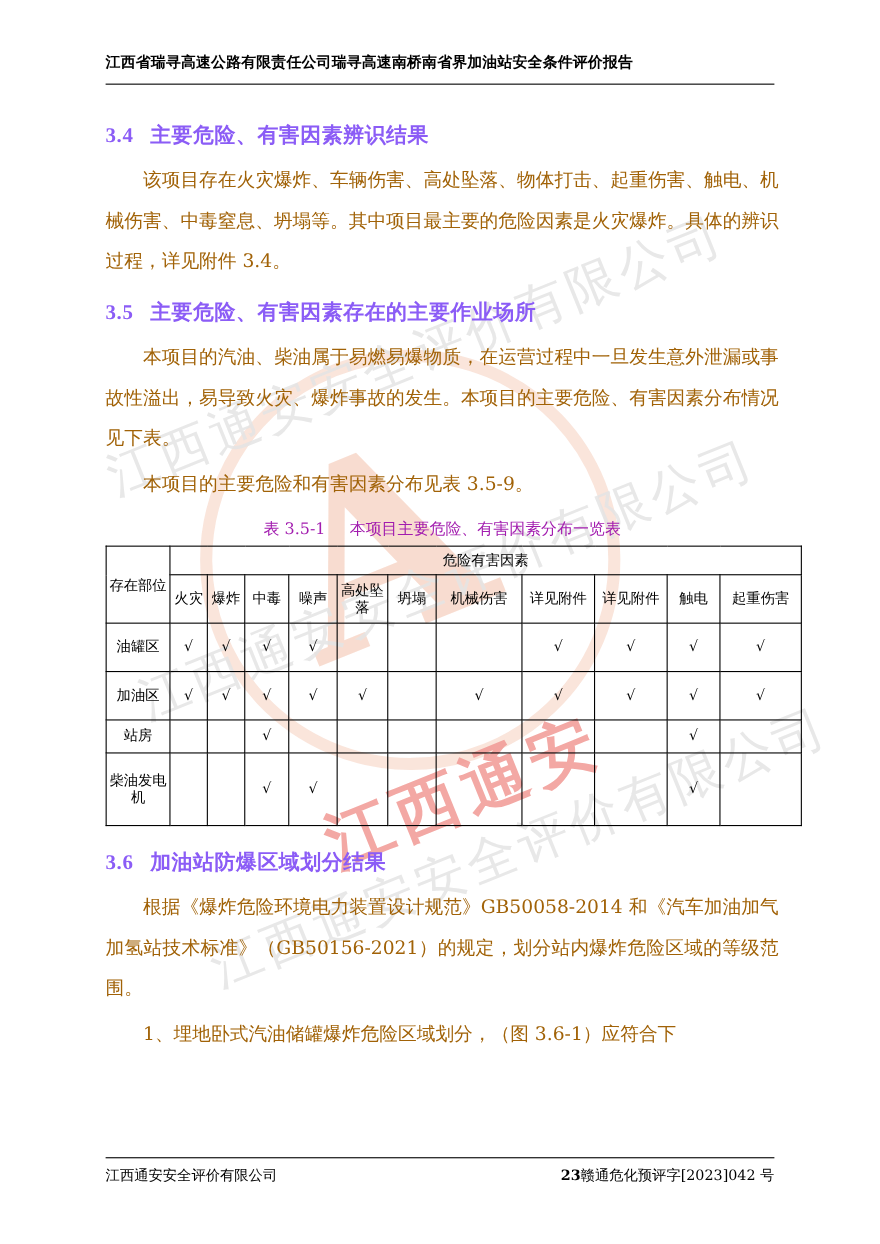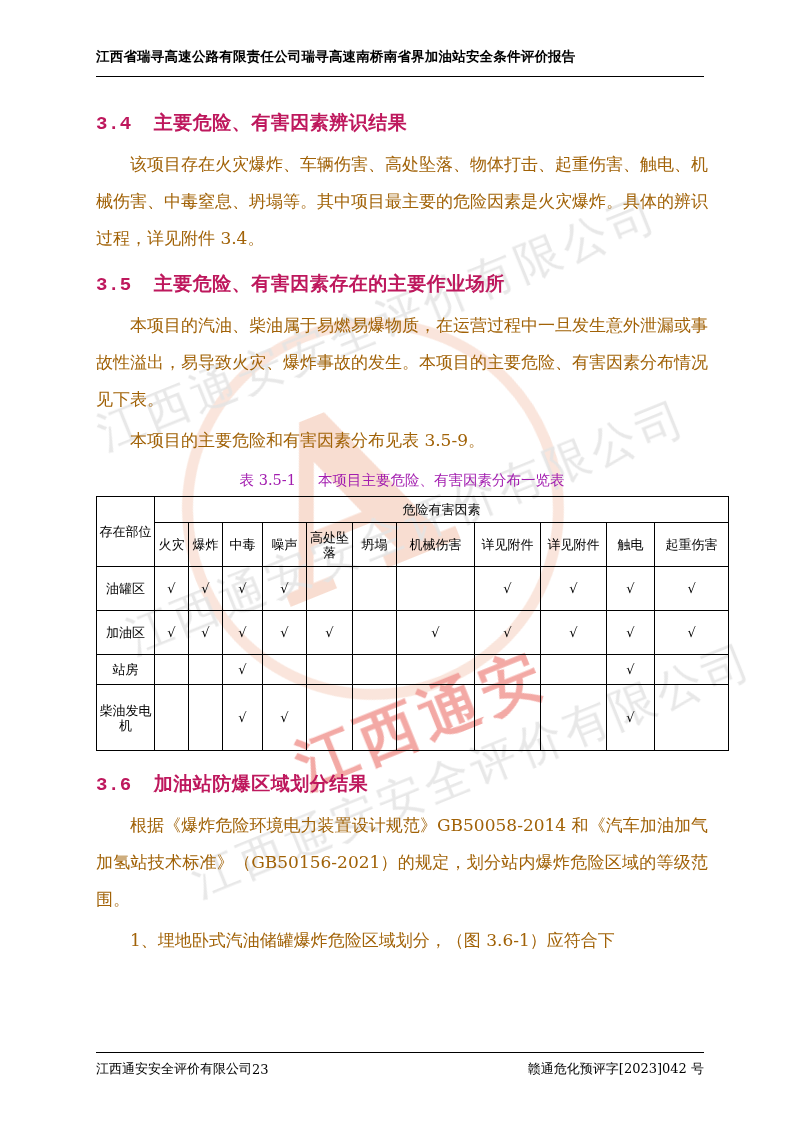--- a/index.html
+++ b/index.html
@@ -129,23 +129,23 @@
     position: absolute;
     left: 96px;
     top: 96px;
     width: 612px;
   }
 
   h2.sec {
     font-size: 19px;
     font-weight: bold;
     margin: 14px 0 10px 0;
-    color: #be185d;
+    color: #8b5cf6;
     letter-spacing: 0.5px;
-    font-family: Liberation Mono, monospace;
+    font-family: Liberation Serif, serif;
   }
   p.para {
     font-size: 17px;
     line-height: 37px;
     margin: 0 0 4px 0;
     text-indent: 2em;
     color: #a16207;
     font-family: "DejaVu Serif", serif;
     text-align: justify;
   }
@@ -195,21 +195,21 @@
     left: 96px;
     top: 1060px;
     width: 608px;
     display: flex;
     justify-content: space-between;
     align-items: center;
     font-size: 13px;
     color: #000;
     font-family: "DejaVu Serif", serif;
   }
-  .footer .mid { flex: 1; text-align: left; }
+  .footer .mid { flex: 1; text-align: right; font-weight: bold; }
 </style>
 </head>
 <body>
 
 <div class="page">
 
   <div class="watermark">
     <div class="wm-inner">
       <div class="wm-ring"></div>
       <div class="wm-a">A</div>

